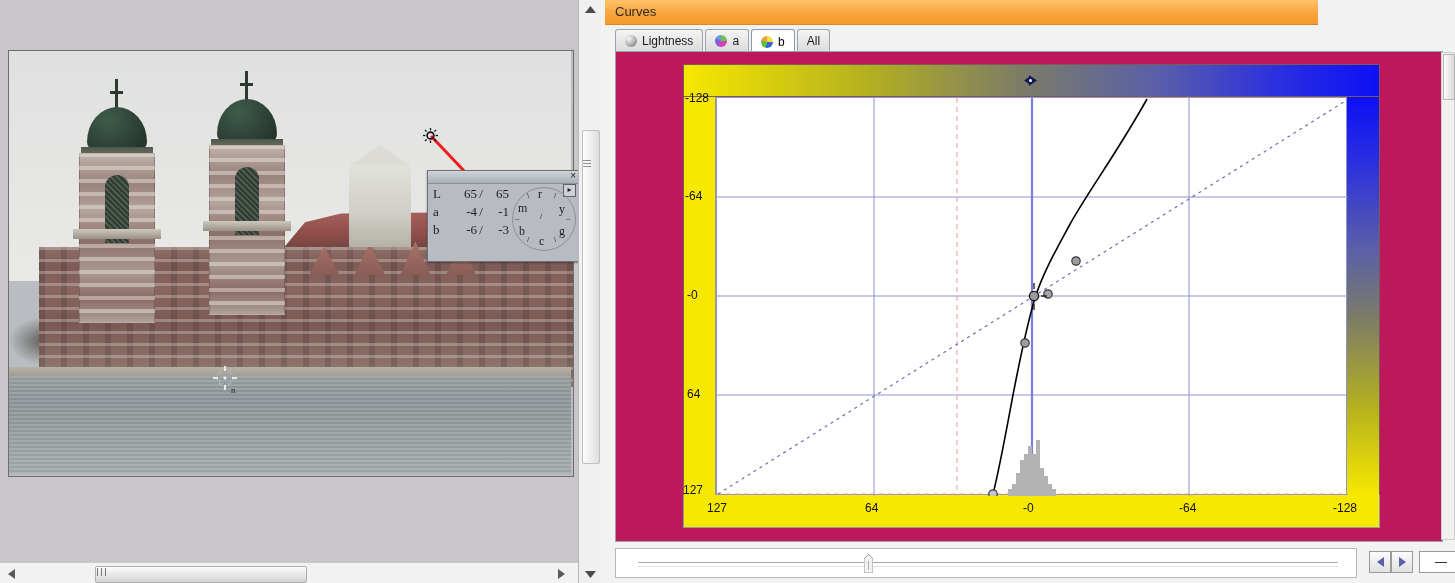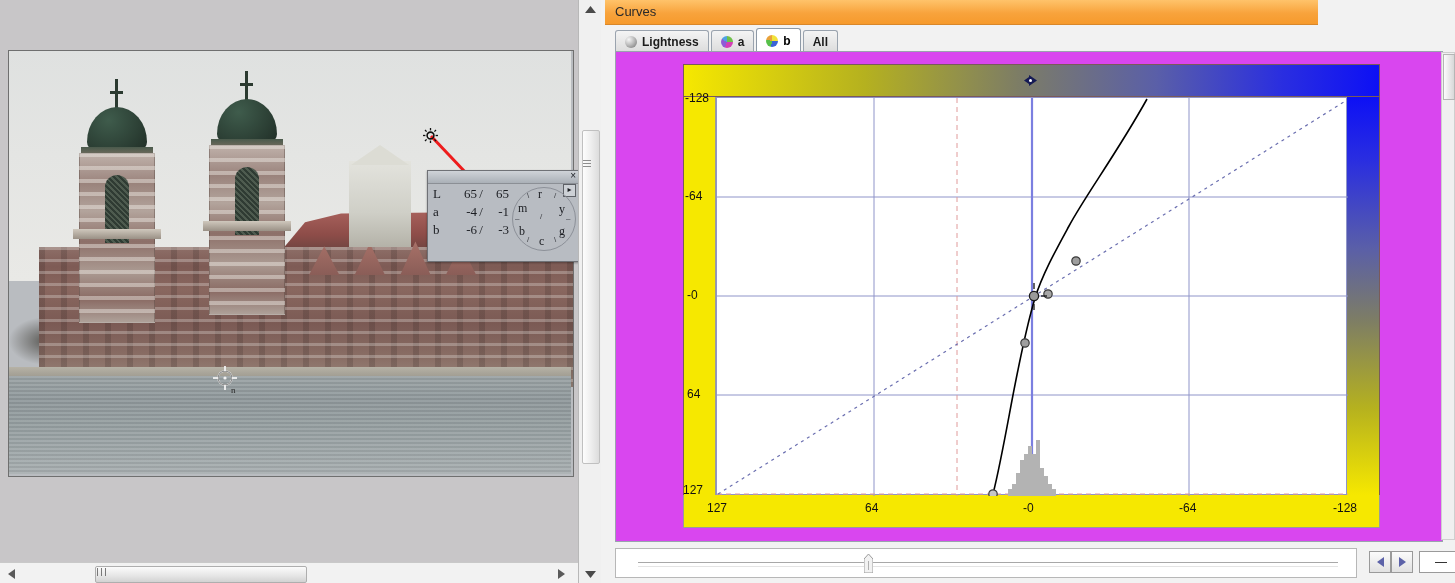--- a/index.html
+++ b/index.html
@@ -106,31 +106,31 @@
   .hsb .grip{position:absolute;left:97px;top:5px;width:10px;height:8px;
        background:repeating-linear-gradient(90deg,#787878 0 1px,transparent 1px 4px);}
 
   
   .right-pane{position:absolute;left:601px;top:0;width:854px;height:583px;background:#f2f2f2;}
   .titlebar{position:absolute;left:4px;top:0;width:713px;height:24px;
        background:linear-gradient(180deg,#ffc36a 0%,#f8a33c 55%,#f69a2c 100%);
        border-bottom:1px solid #d9872a;}
   .titlebar .t{position:absolute;left:10px;top:4px;font-size:13px;color:#2a2a2a;}
 
-  .tabs{position:absolute;left:14px;top:29px;height:23px;display:flex;align-items:flex-end;font-weight:bold;}
+  .tabs{position:absolute;left:14px;top:29px;height:23px;display:flex;align-items:flex-start;}
   .tab{height:21px;display:flex;align-items:center;gap:5px;padding:0 9px;margin-right:2px;
        border:1px solid #9aa3ae;border-bottom:none;border-radius:3px 3px 0 0;font-size:12px;color:#1c1c1c;
        background:linear-gradient(180deg,#f4f4f4 0%,#dcdcdc 100%);cursor:default;}
   .tab.active{height:23px;background:#ffffff;border-color:#8e99a6;color:#000;}
   .tab .ic{width:12px;height:12px;border-radius:50%;display:inline-block;}
   .ic-light{background:radial-gradient(circle at 32% 30%,#f6f6f6 0%,#bdbdbd 45%,#6e6e6e 100%);}
   .ic-a{background:conic-gradient(#6ec04a 0deg 90deg,#d43fb5 90deg 200deg,#8f5bd6 200deg 300deg,#4fa3e3 300deg 360deg);}
   .ic-b{background:conic-gradient(#f2e23a 0deg 95deg,#3b63d6 95deg 190deg,#57c04a 190deg 285deg,#e8a13a 285deg 360deg);}
 
-  .panel-body{position:absolute;left:14px;top:51px;width:826px;height:489px;background:#d946ef;border:1px solid #9aa3ae;}
+  .panel-body{position:absolute;left:14px;top:51px;width:826px;height:489px;background:#be185d;border:1px solid #9aa3ae;}
 
   
   .graph-wrap{position:absolute;left:67px;top:12px;width:697px;height:464px;}
   .grad-top{position:absolute;left:0;top:0;width:697px;height:33px;
        background:linear-gradient(90deg,#f6e800 0%,#b5b11f 26%,#7d7d65 48%,#5a5fa8 68%,#2a2ee0 86%,#0d10f5 100%);
        border:1px solid #7a5a5a;box-sizing:border-box;}
   .grad-left{position:absolute;left:0;top:33px;width:33px;height:398px;
        background:#f6e800;border-left:1px solid #7a5a5a;border-right:1px solid #9a9a9a;box-sizing:border-box;}
   .grad-right{position:absolute;right:0;top:33px;width:33px;height:398px;
        background:linear-gradient(180deg,#0d10f5 0%,#2a2ee0 16%,#5a5fa8 38%,#7d7d65 56%,#b5b11f 78%,#f6e800 100%);

